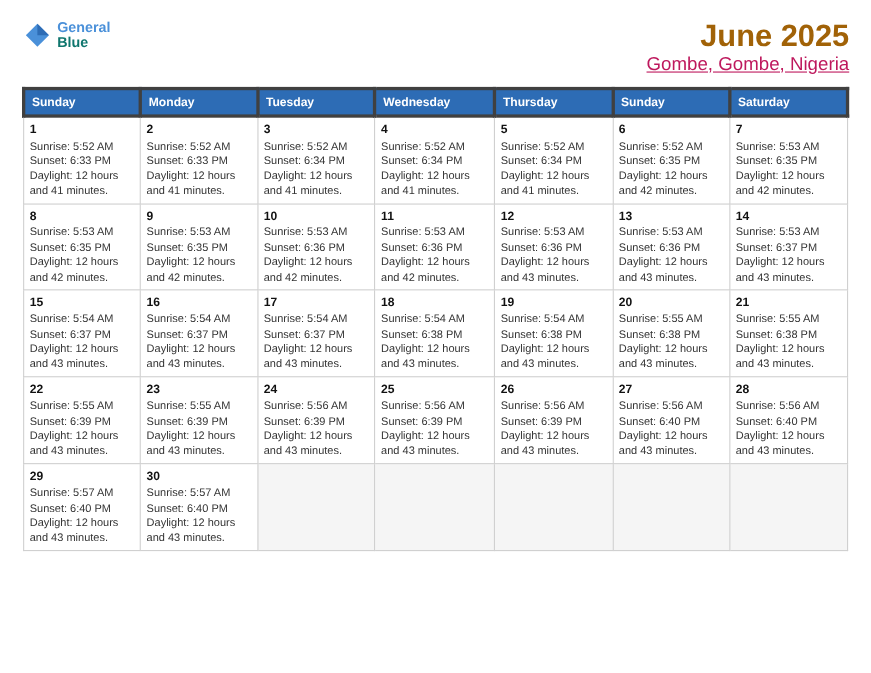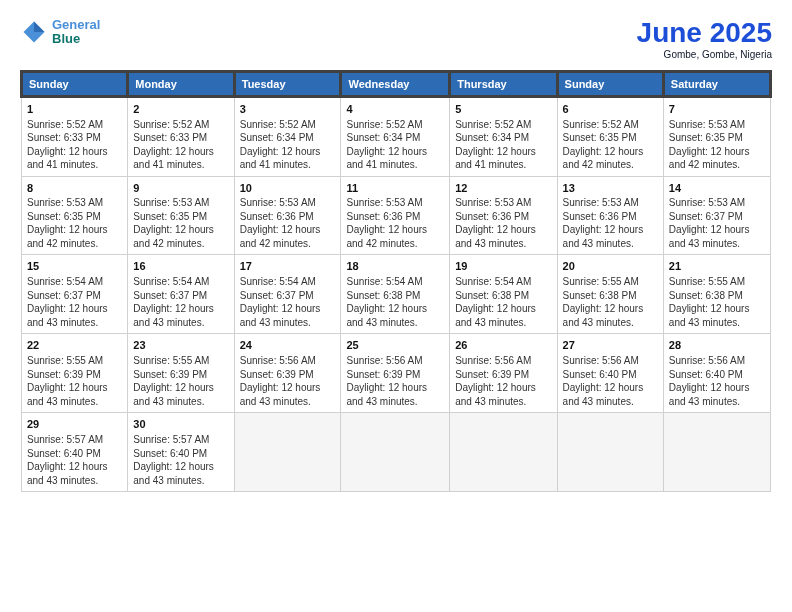--- a/index.html
+++ b/index.html
@@ -39,27 +39,28 @@
     .logo-icon {
       width: 28px;
       height: 28px;
     }
     .title-block {
       text-align: right;
     }
     .title-block h1 {
       font-size: 28px;
       font-weight: bold;
-      color: #1d4ed8;
+      color: #a16207;
       line-height: 1.1;
     }
     .title-block h2 {
-      font-size: 10px;
+      font-size: 17px;
       font-weight: normal;
-      color: #0f172a;
+      color: #be185d;
+      text-decoration: underline;
     }
     .calendar {
       width: 100%;
       border-collapse: collapse;
       font-size: 9.5px;
     }
     .calendar thead tr th {
       background: #2d6cb5;
       color: #fff;
       font-weight: bold;

